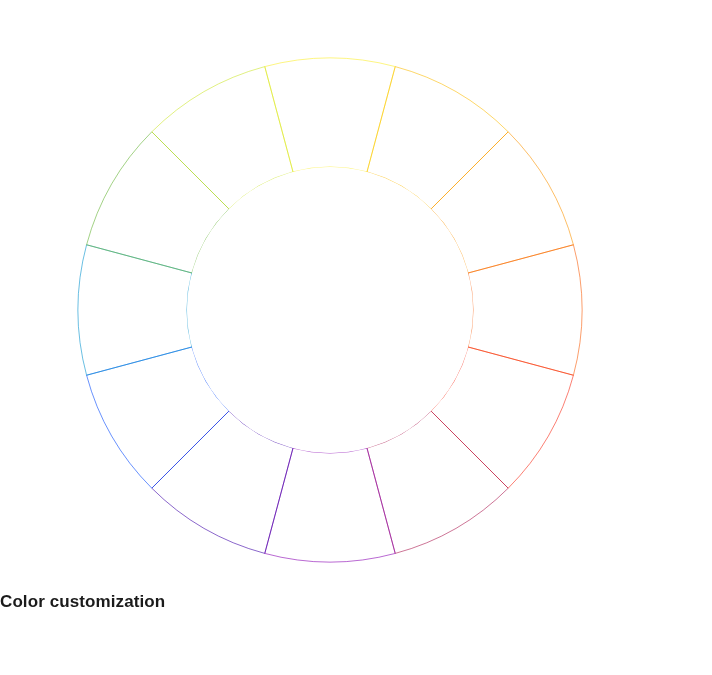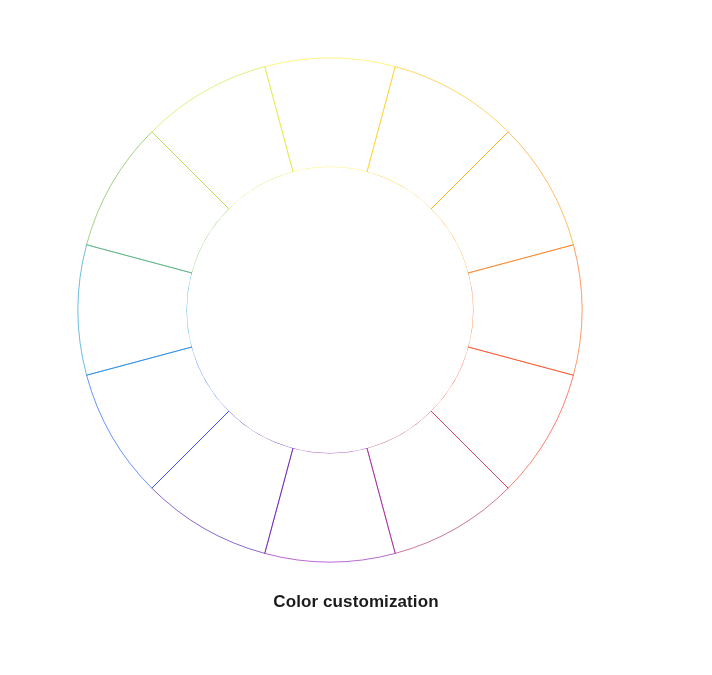--- a/index.html
+++ b/index.html
@@ -33,21 +33,21 @@
     height: 510px;
   }
   .wheel-segment {
     fill: none;
   }
   #caption {
     position: absolute;
     left: 0;
     top: 592px;
     width: 712px;
-    text-align: center;
+    text-align: left;
     font-family: "Liberation Sans", sans-serif;
     font-size: 17px;
     font-weight: bold;
     color: #1b1b1b;
     letter-spacing: 0.1px;
     white-space: nowrap;
   }
 </style>
 </head>
 <body>

